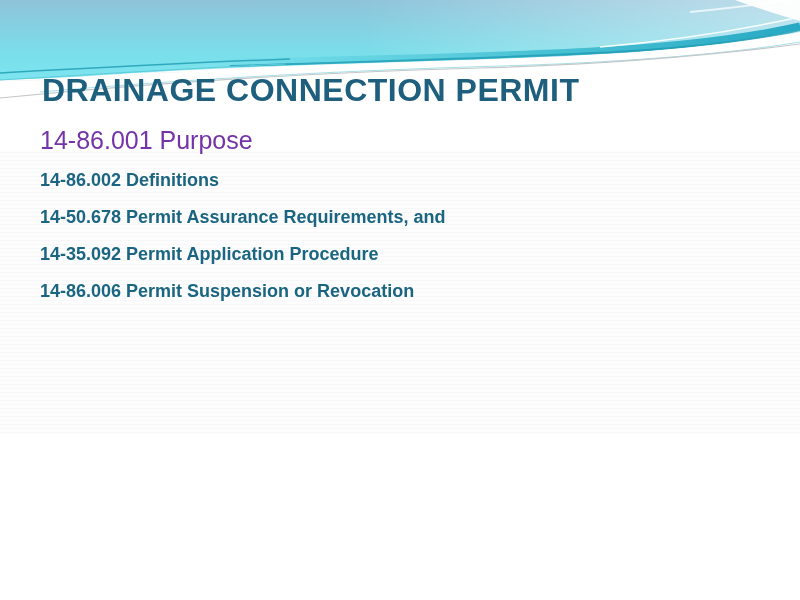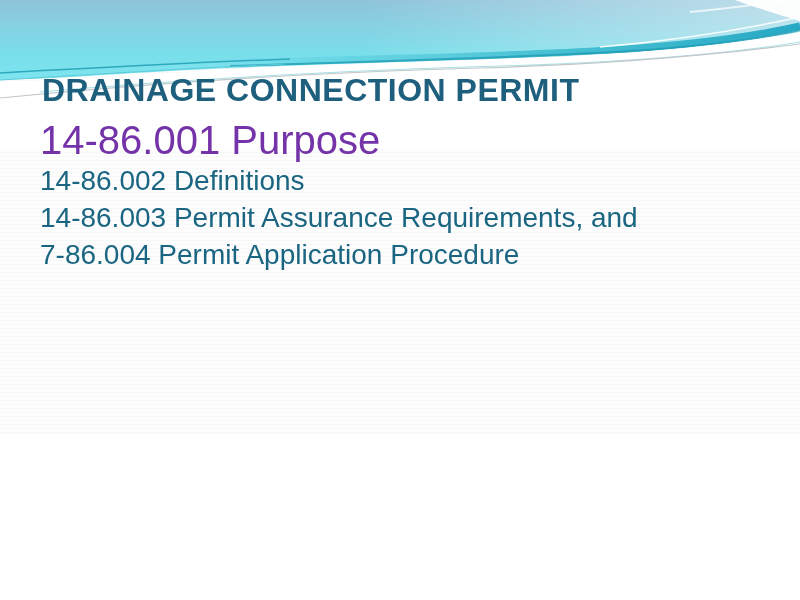--- a/index.html
+++ b/index.html
@@ -40,30 +40,30 @@
   .title {
     margin: 0 0 12px 2px;
     font-size: 32px;
     font-weight: 700;
     letter-spacing: 0.5px;
     line-height: 32px;
     color: #1e5f7e;
     white-space: nowrap;
   }
   .highlight {
-    font-size: 40px;
+    font-size: 25px;
     line-height: 44px;
     font-weight: 400;
     color: #7433a8;
     white-space: nowrap;
   }
   .body-line {
-    font-size: 28px;
+    font-size: 18px;
     line-height: 37px;
-    font-weight: 400;
+    font-weight: 700;
     color: #1a6581;
     white-space: nowrap;
   }
 </style>
 </head>
 <body>
 
 <div class="slide">
 
   <svg class="header-wave" width="800" height="150" viewBox="0 0 800 150" aria-hidden="true">
@@ -102,17 +102,18 @@
     <path d="M735,0 L800,0 L800,21 C777,14 754,7 735,0 Z" fill="#ffffff" opacity="0.95"></path>
     <path d="M690,12 C730,8 770,3 800,-2" fill="none" stroke="#ffffff" stroke-width="2" opacity="0.7"></path>
   </svg>
 
   <div class="slide-text">
     <h1 class="title">DRAINAGE CONNECTION PERMIT</h1>
 
     <div class="highlight">14-86.001 Purpose</div>
 
     <div class="body-line">14-86.002 Definitions</div>
-    <div class="body-line">14-86.003 Permit Assurance Requirements, and</div>
-    <div class="body-line">7-86.004 Permit Application Procedure</div>
+    <div class="body-line">14-50.678 Permit Assurance Requirements, and</div>
+    <div class="body-line">14-35.092 Permit Application Procedure</div>
+    <div class="body-line">14-86.006 Permit Suspension or Revocation</div>
   </div>
 
 </div>
 
 </body></html>

